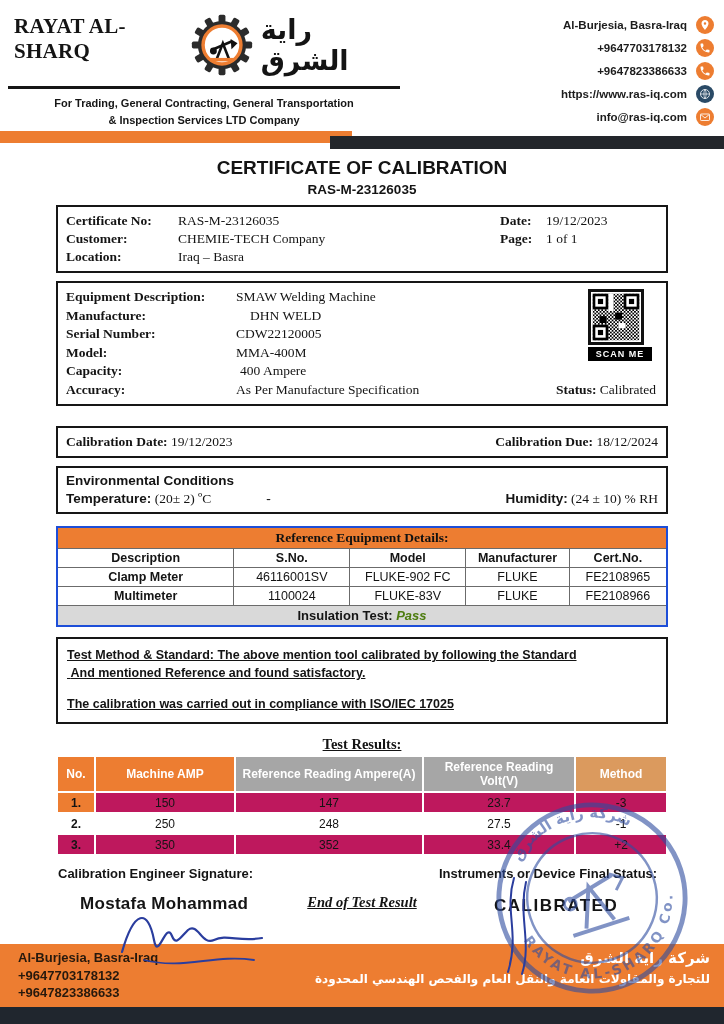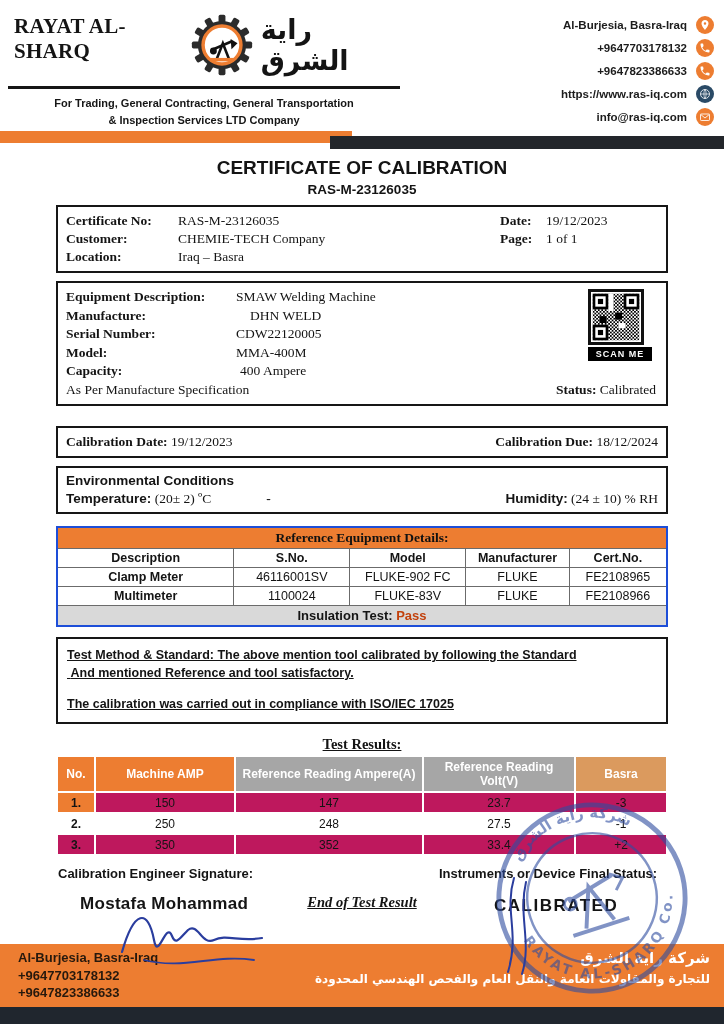--- a/index.html
+++ b/index.html
@@ -57,21 +57,21 @@
   
   .reftable { width:612px; margin:12px auto 0; border-collapse:collapse; border:2px solid #1d4ed8;
               font-family:"Liberation Sans", sans-serif; font-size:12.5px; }
   .reftable th, .reftable td { border:1px solid #6b6b6b; text-align:center; padding:2px 3px; }
   .reftable .ttl { background:#ED7D31; font-family:"Liberation Serif", serif; font-size:13.5px;
                    font-weight:bold; color:#111; }
   .reftable .colh { font-weight:bold; background:#fff; }
   .reftable .bcell { background:#fff; }
   .reftable .bdesc { font-weight:bold; background:#fff; }
   .reftable .insul { background:#D9D9D9; font-weight:bold; font-size:13px; }
-  .pass { color:#c2410c; }
+  .pass { color:#4d7c0f;font-style:italic; }
   
   .method { width:612px; margin:10px auto 0; border:2px solid #161616; padding:7px 9px 9px;
             font-family:"Liberation Sans", sans-serif; font-weight:bold; font-size:12.5px; line-height:1.45; }
   .method .u { text-decoration:underline; white-space:pre-wrap; }
   .method .gap { height:13px; }
   
   .results-title { text-align:center; margin-top:12px; font-weight:bold; font-size:14.5px;
                    text-decoration:underline; }
   .restable { width:612px; margin:2px auto 0; border-collapse:separate; border-spacing:2px;
               font-family:"Liberation Sans", sans-serif; font-size:12px; }
@@ -245,20 +245,21 @@
     </div>
     <div class="eqrow">
       <span class="eqlabel">Model:</span>
       <span>MMA-400M</span>
     </div>
     <div class="eqrow">
       <span class="eqlabel">Capacity:</span>
       <span style="padding-left:4px">400 Ampere</span>
     </div>
     <div class="eqrow">
+      <span class="eqlabel">Accuracy:</span>
       <span>As Per Manufacture Specification</span>
       <span class="eqstatus">
         <b>Status:</b>
         <span>Calibrated</span>
       </span>
     </div>
     <div class="qrwrap">
       <svg class="qr" width="56" height="56" viewBox="0 0 29 29">
         <rect width="29" height="29" fill="#fff"></rect>
         <defs>
@@ -344,41 +345,41 @@
       <td class="insul" colspan="5">
         <span>Insulation Test</span>:
         <span class="pass">Pass</span>
       </td>
     </tr>
   </tbody>
     </table>
 
   <div class="method">
     <div class="u">Test Method &amp; Standard: The above mention tool calibrated by following the Standard</div>
-    <div class="u"> And mentioned Reference and tool satisfactory.</div>
+    <div class="u"> And mentioned Reference and found satisfactory.</div>
     <div class="gap"></div>
     <div class="u">The calibration was carried out in compliance with ISO/IEC 17025</div>
   </div>
 
   <div class="results-title">Test Results:</div>
   <table class="restable">
     <colgroup>
         <col style="width:6%">
         <col style="width:23%">
         <col style="width:31%">
         <col style="width:25%">
         <col style="width:15%">
       </colgroup>
     <tbody>
         <tr>
       <th class="h-or">No.</th>
       <th class="h-or">Machine AMP</th>
       <th class="h-gr">Reference Reading Ampere(A)</th>
       <th class="h-gr">Reference Reading Volt(V)</th>
-      <th class="h-er">Basra</th>
+      <th class="h-er">Method</th>
     </tr>
     <tr class="r-odd">
       <td class="no1">1.</td>
       <td>150</td>
       <td>147</td>
       <td>23.7</td>
       <td>-3</td>
     </tr>
     <tr class="r-even">
       <td class="nocell">2.</td>

